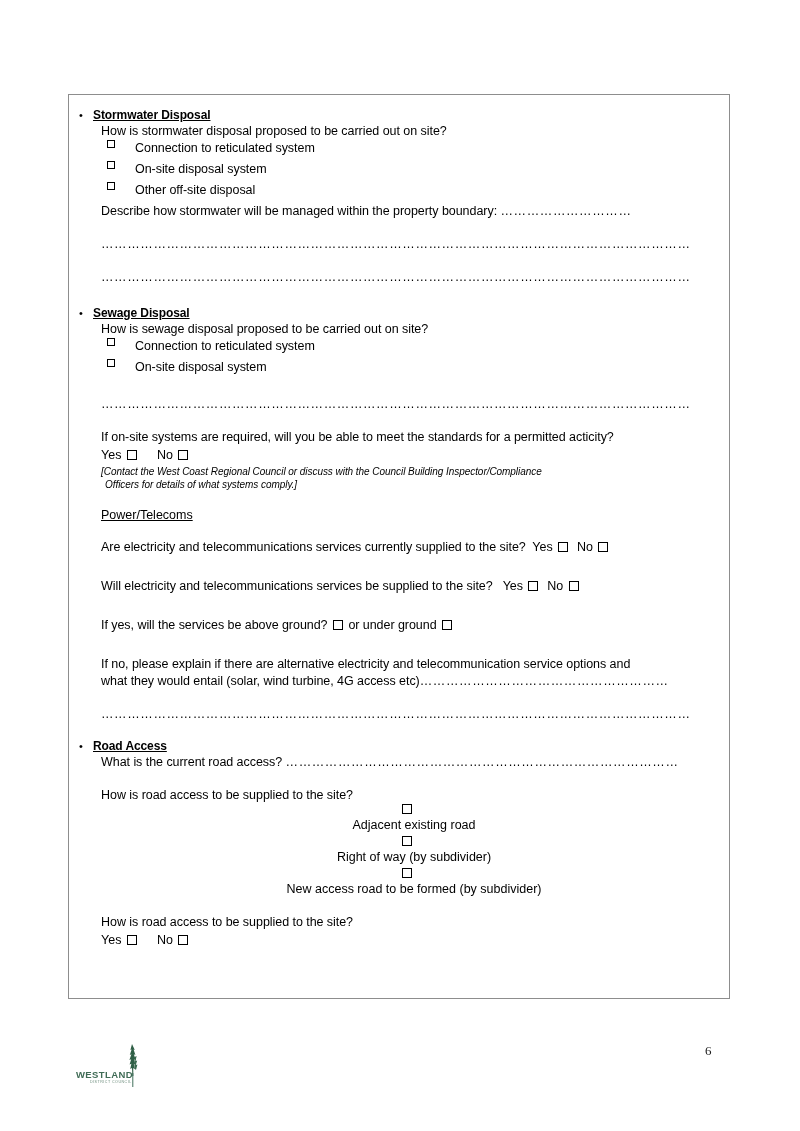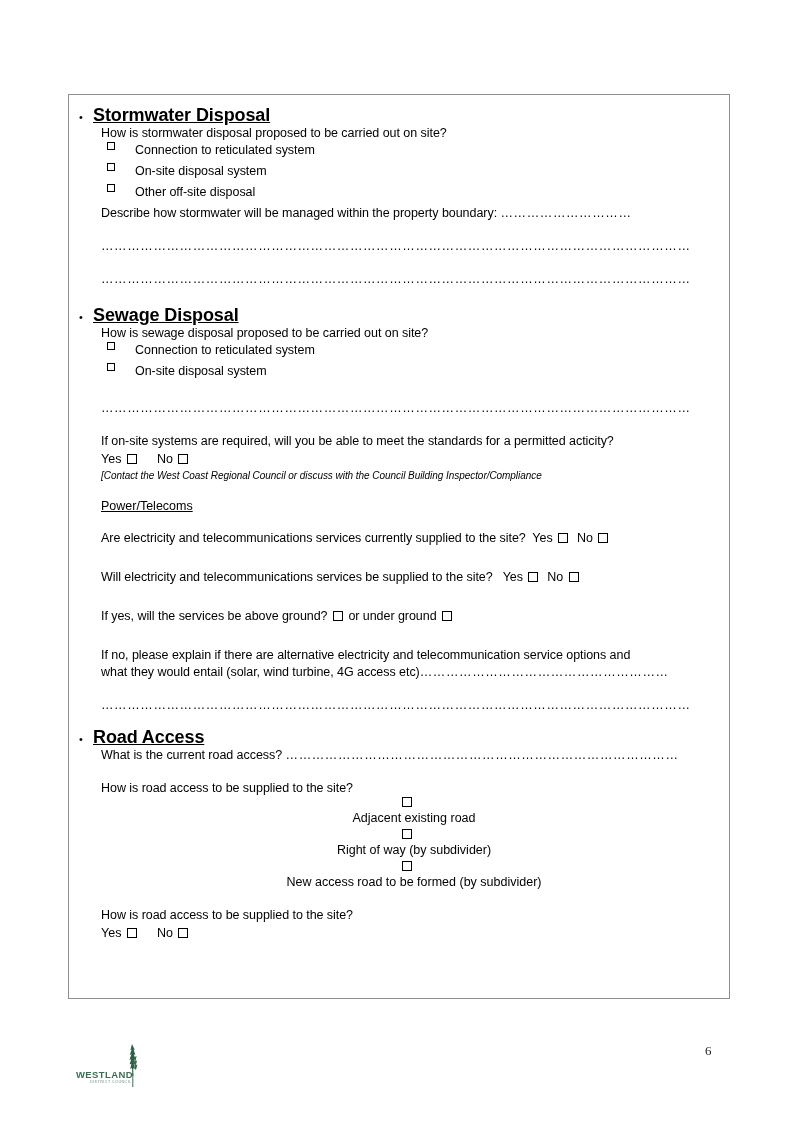--- a/index.html
+++ b/index.html
@@ -49,21 +49,21 @@
     width: 14px;
     flex: 0 0 14px;
     text-align: left;
     font-size: 11px;
     line-height: 15px;
   }
   .bullet-dot::before { content: "\2022"; }
   .heading-text {
     font-weight: bold;
     text-decoration: underline;
-    font-size: 18px;
+    font-size: 12px;
     letter-spacing: -0.1px;
   }
 
   .plain-heading {
     font-size: 12.5px;
     line-height: 16px;
     text-decoration: underline;
     margin: 0;
     padding-left: 22px;
   }
@@ -261,21 +261,21 @@
         <span class="opt-label">On-site disposal system</span>
       </div>
       <div class="spacer-4"></div>
 
       <div class="spacer-16"></div>
       <div class="dotline narrow">………………………………………………………………………………………………………………………</div>
 
       <div class="spacer-16"></div>
       <div class="q indent-narrow">If on-site systems are required, will you be able to meet the standards for a permitted acticity?</div>
       <div class="yesno"><span>Yes</span> <span class="cb-inline"></span><span class="gap"></span><span>No</span> <span class="cb-inline"></span></div>
-      <div class="note"><span>[Contact the West Coast Regional Council or discuss with the Council Building Inspector/Compliance</span></div>
+      <div class="note"><span>[Contact the West Coast Regional Council or discuss with the Council Building Inspector/Compliance</span><span class="line2">Officers for details of what systems comply.]</span></div>
     </div>
 
     <div class="spacer-16"></div>
 
     <div>
       <div class="plain-heading">Power/Telecoms</div>
       <div class="spacer-16"></div>
 
       <div class="q indent-narrow"><span>Are electricity and telecommunications services currently supplied to the site?</span>&nbsp; <span>Yes</span> <span class="cb-inline"></span>&nbsp; <span>No</span> <span class="cb-inline"></span></div>
       <div class="spacer-22"></div>

